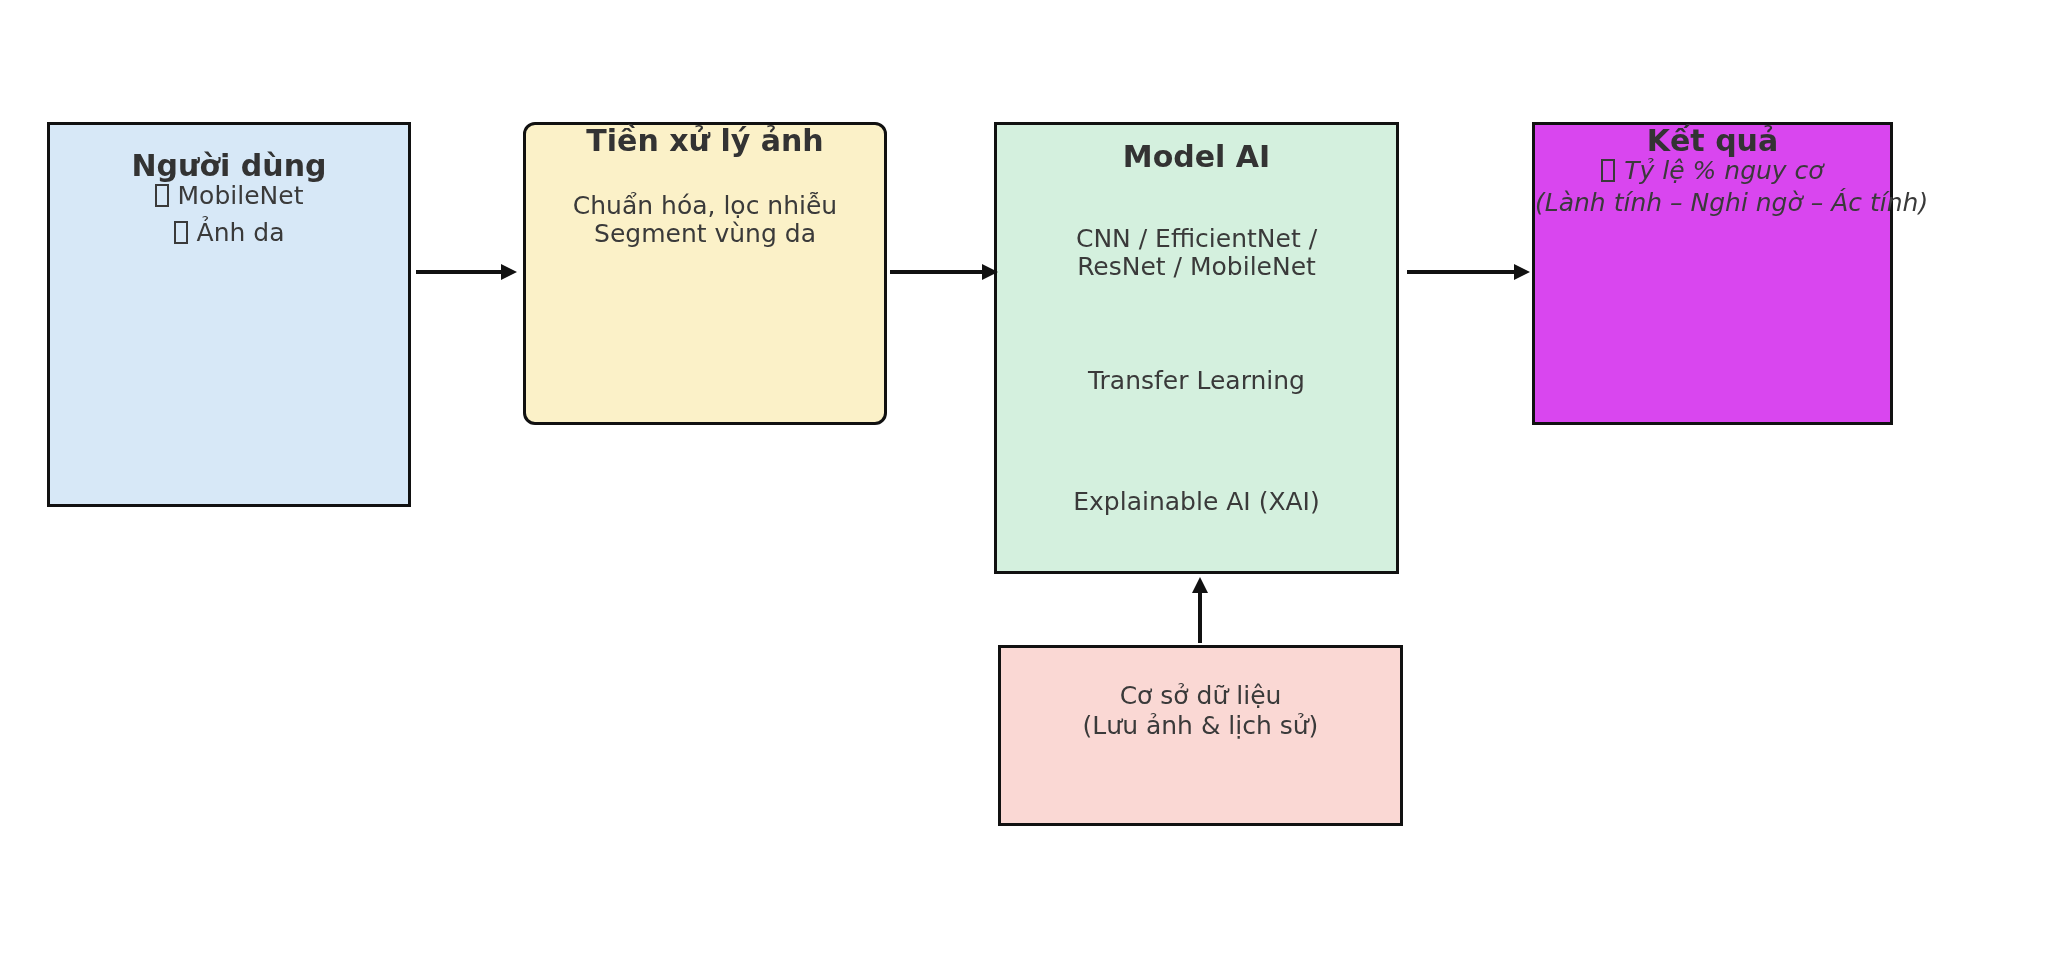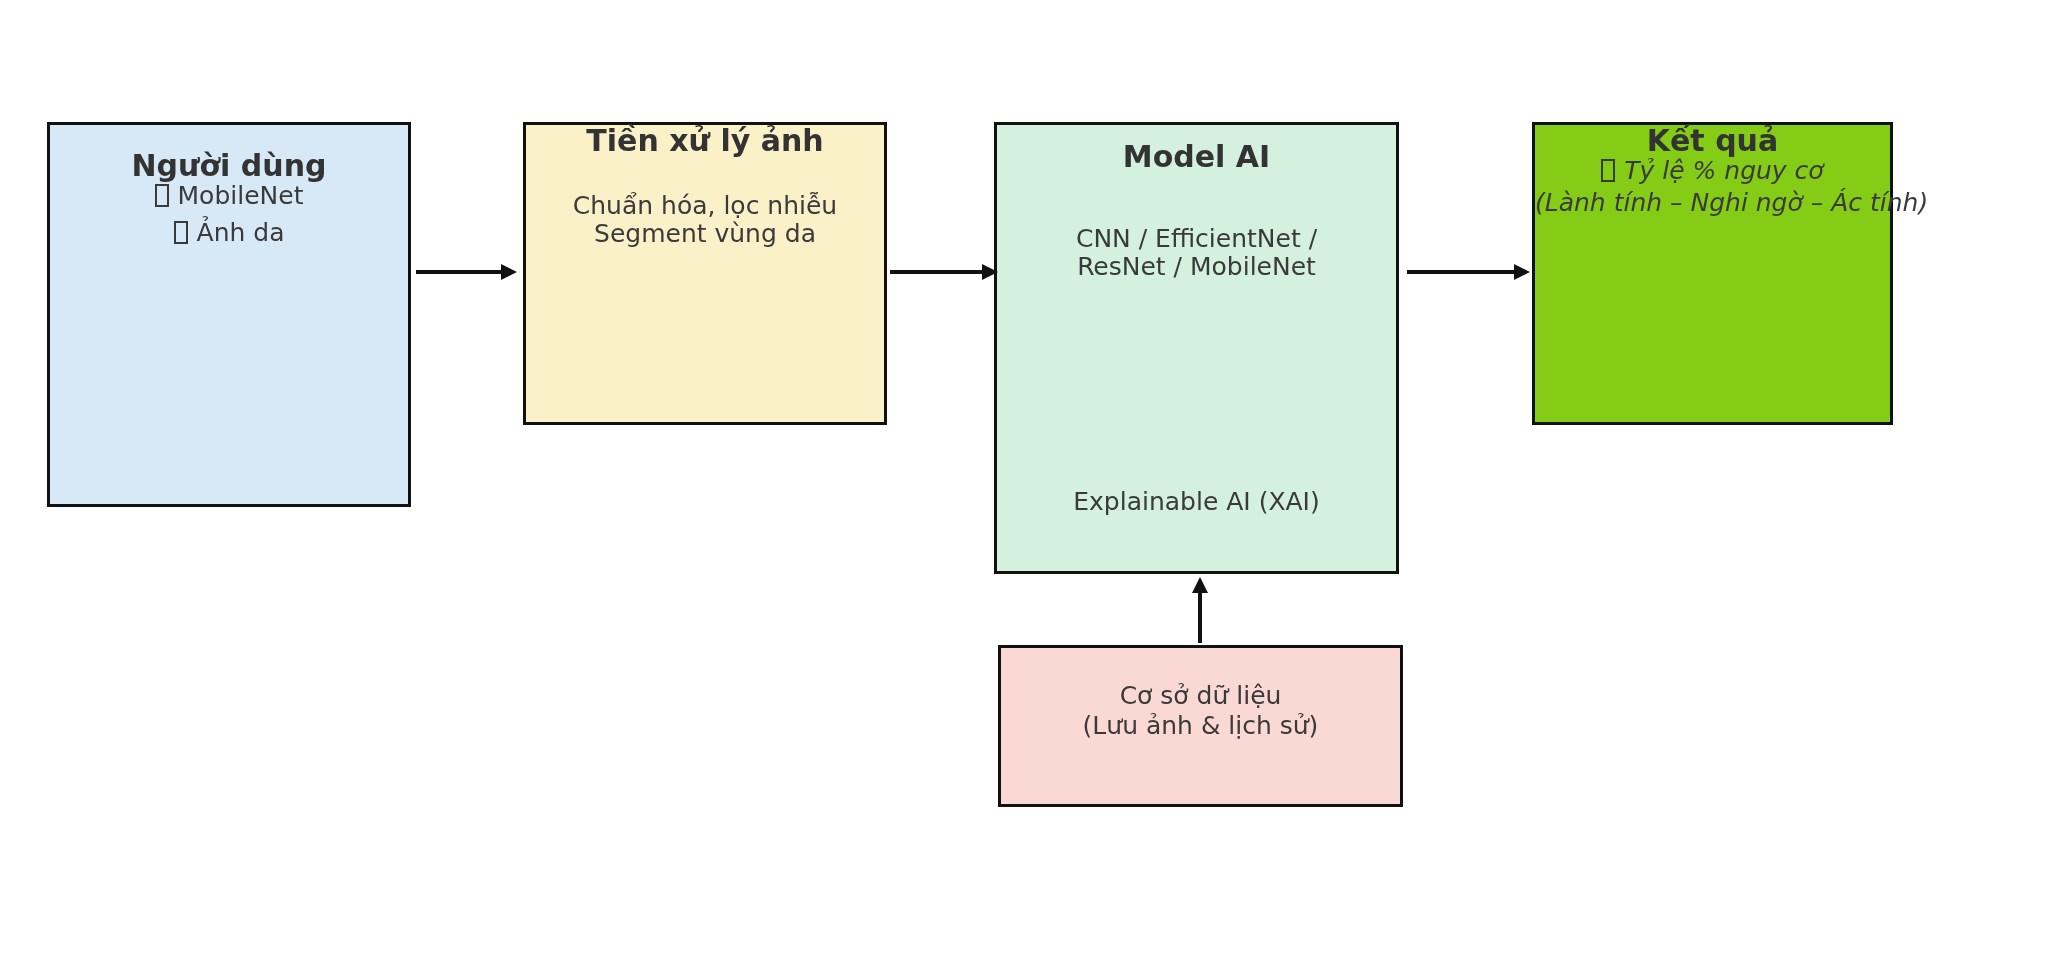--- a/index.html
+++ b/index.html
@@ -18,21 +18,21 @@
   }
   .box {
     position: absolute;
     border: 3.5px solid #111111;
     box-sizing: border-box;
   }
   #box-user       { left: 47px;   top: 122px; width: 364px; height: 385px; }
   #box-preprocess { left: 523px;  top: 122px; width: 364px; height: 303px; }
   #box-model      { left: 994px;  top: 122px; width: 405px; height: 452px; }
   #box-result     { left: 1532px; top: 122px; width: 361px; height: 303px; }
-  #box-database   { left: 998px;  top: 645px; width: 405px; height: 162px; }
+  #box-database   { left: 998px;  top: 645px; width: 405px; height: 181px; }
 
   .box-title {
     position: absolute;
     left: 0; right: 0;
     text-align: center;
     font-weight: bold;
     font-size: 30px;
     line-height: 36px;
     color: #333333;
     white-space: nowrap;
@@ -113,38 +113,39 @@
 <div id="canvas">
 
   <div class="box" id="box-user" style="background-color: rgb(215, 232, 247);">
     <div class="box-title" id="user-title">Người dùng</div>
     <div class="box-text" id="user-body">
       <div><span class="tofu"></span><span>MobileNet</span></div>
       <div><span class="tofu"></span><span>Ảnh da</span></div>
     </div>
   </div>
 
-  <div class="box" id="box-preprocess" style="background-color: rgb(251, 241, 200);">
+  <div class="box" id="box-preprocess" style="background-color: rgb(251, 241, 200); border-radius: 12px;">
     <div class="box-title" id="preprocess-title">Tiền xử lý ảnh</div>
     <div class="box-text" id="preprocess-body">
       <div>Chuẩn hóa, lọc nhiễu</div>
       <div>Segment vùng da</div>
     </div>
   </div>
 
   <div class="box" id="box-model" style="background-color: rgb(212, 240, 222);">
     <div class="box-title" id="model-title">Model AI</div>
     <div class="box-text" id="model-nets">
       <div>CNN / EfficientNet /</div>
       <div>ResNet / MobileNet</div>
     </div>
+    <div class="box-text" id="model-transfer">Transfer Learning</div>
     <div class="box-text" id="model-xai">Explainable AI (XAI)</div>
   </div>
 
-  <div class="box" id="box-result" style="background-color: #84cc16;">
+  <div class="box" id="box-result" style="background-color: #d946ef;">
     <div class="box-title" id="result-title">Kết quả</div>
     <div class="box-text" id="result-body">
       <div><span class="tofu"></span><span>Tỷ lệ % nguy cơ</span></div>
       <div>(Lành tính – Nghi ngờ – Ác tính)</div>
     </div>
   </div>
 
   <div class="box" id="box-database" style="background-color: rgb(250, 216, 212);">
     <div class="box-text" id="database-body">
       <div>Cơ sở dữ liệu</div>

